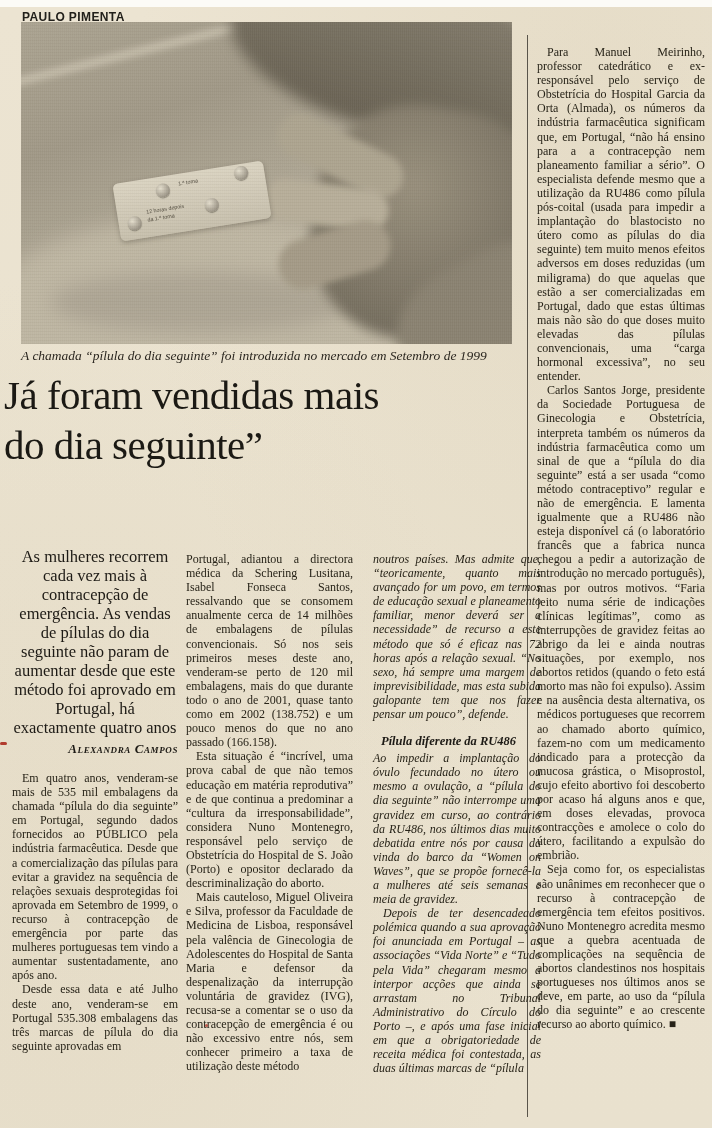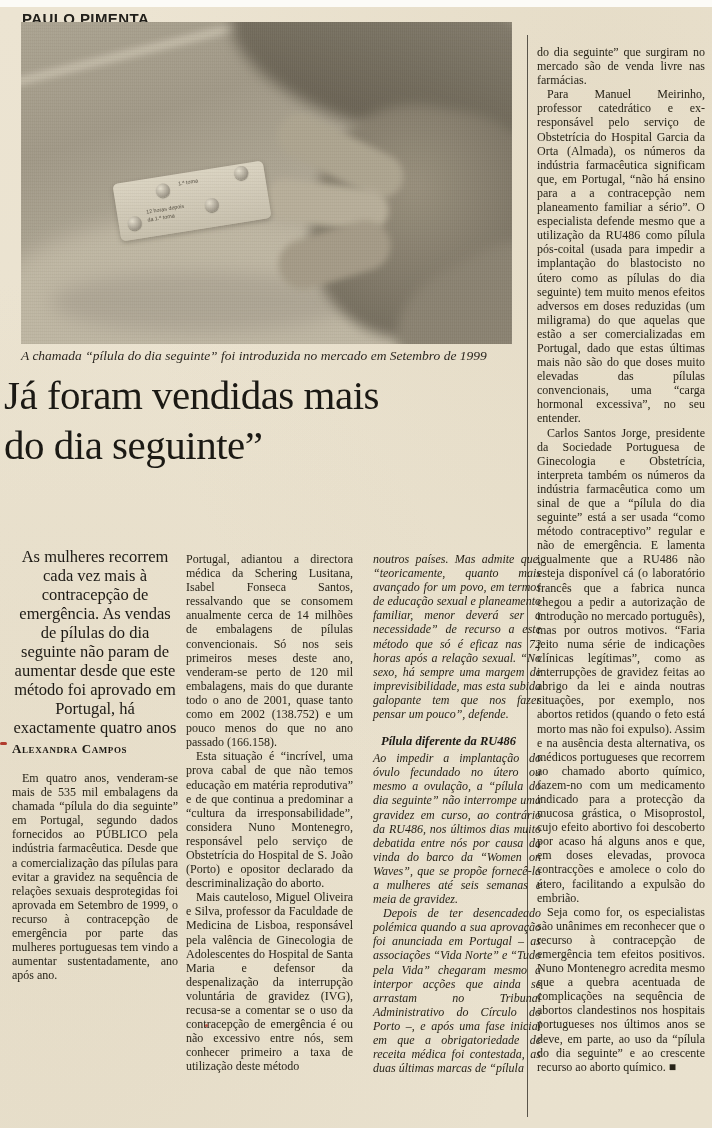--- a/index.html
+++ b/index.html
@@ -12,21 +12,21 @@
     position:absolute;left:0;top:7px;width:712px;height:1121px;
     background:
       radial-gradient(ellipse at 85% 10%, rgba(200,185,150,.18), transparent 55%),
       radial-gradient(ellipse at 10% 80%, rgba(205,190,158,.15), transparent 50%),
       linear-gradient(180deg,#ece4d2 0%,#eae2cf 45%,#e9e1ce 100%);
   }
   
   .credit{
     position:absolute;left:22px;top:3px;
     font-family:"Liberation Sans", sans-serif;
-    font-size:15px;font-weight:bold;letter-spacing:.4px;color:#22201b;
+    font-size:12px;font-weight:bold;letter-spacing:.4px;color:#22201b;
   }
   
   .photo{
     position:absolute;left:21px;top:15px;width:491px;height:322px;
     overflow:hidden;background:#aca595;
   }
   .photo div{position:absolute;}
   .ph-bg{left:0;top:0;right:0;bottom:0;
     background:linear-gradient(160deg,#b0a999 0%,#a49d8d 28%,#b5ae9e 55%,#c2bbaa 78%,#c8c1b0 100%);}
   .ph-streak{left:-20px;top:28px;width:250px;height:9px;background:#d2cbba;transform:rotate(-14deg);filter:blur(3px);opacity:.8;}
@@ -76,22 +76,22 @@
   .col p.cont{text-indent:0;}
   .col1{left:12px;top:540px;width:166px;}
   .col2{left:186px;top:545px;width:167px;}
   .col3{left:373px;top:545px;width:168px;font-style:italic;}
   .col4{left:537px;top:38px;width:168px;height:1072px;overflow:hidden;}
   .standfirst{
     text-align:center;font-size:16.5px;line-height:19px;color:#1d1a15;
     margin-bottom:4px;
   }
   .byline{
-    text-align:left;font-variant:small-caps;font-weight:bold;
-    font-size:13px;letter-spacing:.6px;color:#1d1a15;margin-bottom:14px;
+    text-align:right;font-variant:small-caps;font-weight:bold;
+    font-size:13px;letter-spacing:.6px;color:#1d1a15;margin-bottom:14px;font-style:italic;
   }
   .subhead{
     font-weight:bold;font-size:12.5px;margin:13px 0 2px 8px;color:#1d1a15;
   }
   
   .speck{position:absolute;background:#b13c2e;border-radius:2px;}
   .speck1{left:0;top:735px;width:7px;height:3px;}
   .speck2{left:205px;top:1017px;width:3px;height:3px;opacity:.8;}
 </style>
 </head>
@@ -131,37 +131,37 @@
     <div>Já foram vendidas mais</div>
     <div>do dia seguinte”</div>
   </div>
 
   <div class="vrule"></div>
 
   <div class="col col1">
     <div class="standfirst">As mulheres recorrem cada vez mais à contracepção de emergência. As vendas de pílulas do dia seguinte não param de aumentar desde que este método foi aprovado em Portugal, há exactamente quatro anos</div>
     <div class="byline">Alexandra Campos</div>
     <p>Em quatro anos, venderam-se mais de 535 mil embalagens da chamada “pílula do dia seguinte” em Portugal, segundo dados fornecidos ao PÚBLICO pela indústria farmacêutica. Desde que a comercialização das pílulas para evitar a gravidez na sequência de relações sexuais desprotegidas foi aprovada em Setembro de 1999, o recurso à contracepção de emergência por parte das mulheres portuguesas tem vindo a aumentar sustentadamente, ano após ano.</p>
+    <p>Desde essa data e até Julho deste ano, venderam-se em Portugal 535.308 embalagens das três marcas de pílula do dia seguinte aprovadas em</p>
   </div>
 
   <div class="col col2">
     <p class="cont">Portugal, adiantou a directora médica da Schering Lusitana, Isabel Fonseca Santos, ressalvando que se consomem anualmente cerca de 14 milhões de embalagens de pílulas convencionais. Só nos seis primeiros meses deste ano, venderam-se perto de 120 mil embalagens, mais do que durante todo o ano de 2001, quase tanto como em 2002 (138.752) e um pouco menos do que no ano passado (166.158).</p>
     <p>Esta situação é “incrível, uma prova cabal de que não temos educação em matéria reprodutiva” e de que continua a predominar a “cultura da irresponsabilidade”, considera Nuno Montenegro, responsável pelo serviço de Obstetrícia do Hospital de S. João (Porto) e opositor declarado da descriminalização do aborto.</p>
     <p>Mais cauteloso, Miguel Oliveira e Silva, professor da Faculdade de Medicina de Lisboa, responsável pela valência de Ginecologia de Adolescentes do Hospital de Santa Maria e defensor da despenalização da interrupção voluntária de gravidez (IVG), recusa-se a comentar se o uso da contracepção de emergência é ou não excessivo entre nós, sem conhecer primeiro a taxa de utilização deste método</p>
   </div>
 
   <div class="col col3">
     <p class="cont">noutros países. Mas admite que, “teoricamente, quanto mais avançado for um povo, em termos de educação sexual e planeamento familiar, menor deverá ser a necessidade” de recurso a este método que só é eficaz nas 72 horas após a relação sexual. “No sexo, há sempre uma margem de imprevisibilidade, mas esta subida galopante tem que nos fazer pensar um pouco”, defende.</p>
     <div class="subhead">Pílula diferente da RU486</div>
     <p class="cont">Ao impedir a implantação do óvulo fecundado no útero ou mesmo a ovulação, a “pílula do dia seguinte” não interrompe uma gravidez em curso, ao contrário da RU486, nos últimos dias muito debatida entre nós por causa da vinda do barco da “Women on Waves”, que se propõe fornecê-la a mulheres até seis semanas e meia de gravidez.</p>
     <p>Depois de ter desencadeado polémica quando a sua aprovação foi anunciada em Portugal – as associações “Vida Norte” e “Tudo pela Vida” chegaram mesmo a interpor acções que ainda se arrastam no Tribunal Administrativo do Círculo do Porto –, e após uma fase inicial em que a obrigatoriedade de receita médica foi contestada, as duas últimas marcas de “pílula</p>
   </div>
 
   <div class="col col4">
-    <p class="cont">do dia seguinte” que surgiram no mercado são de venda livre nas farmácias.</p>
     <p>Para Manuel Meirinho, professor catedrático e ex-responsável pelo serviço de Obstetrícia do Hospital Garcia da Orta (Almada), os números da indústria farmacêutica significam que, em Portugal, “não há ensino para a a contracepção nem planeamento familiar a sério”. O especialista defende mesmo que a utilização da RU486 como pílula pós-coital (usada para impedir a implantação do blastocisto no útero como as pílulas do dia seguinte) tem muito menos efeitos adversos em doses reduzidas (um miligrama) do que aquelas que estão a ser comercializadas em Portugal, dado que estas últimas mais não são do que doses muito elevadas das pílulas convencionais, uma “carga hormonal excessiva”, no seu entender.</p>
     <p>Carlos Santos Jorge, presidente da Sociedade Portuguesa de Ginecologia e Obstetrícia, interpreta também os números da indústria farmacêutica como um sinal de que a “pílula do dia seguinte” está a ser usada “como método contraceptivo” regular e não de emergência. E lamenta igualmente que a RU486 não esteja disponível cá (o laboratório francês que a fabrica nunca chegou a pedir a autorização de introdução no mercado português), mas por outros motivos. “Faria jeito numa série de indicações clínicas legítimas”, como as interrupções de gravidez feitas ao abrigo da lei e ainda noutras situações, por exemplo, nos abortos retidos (quando o feto está morto mas não foi expulso). Assim e na ausência desta alternativa, os médicos portugueses que recorrem ao chamado aborto químico, fazem-no com um medicamento indicado para a protecção da mucosa grástica, o Misoprostol, cujo efeito abortivo foi descoberto por acaso há alguns anos e que, em doses elevadas, provoca contracções e amolece o colo do útero, facilitando a expulsão do embrião.</p>
     <p>Seja como for, os especialistas são unânimes em reconhecer que o recurso à contracepção de emergência tem efeitos positivos. Nuno Montenegro acredita mesmo que a quebra acentuada de complicações na sequência de abortos clandestinos nos hospitais portugueses nos últimos anos se deve, em parte, ao uso da “pílula do dia seguinte” e ao crescente recurso ao aborto químico. ■</p>
   </div>
 
   <div class="speck speck1"></div>
   <div class="speck speck2"></div>
 
 </div>
 

